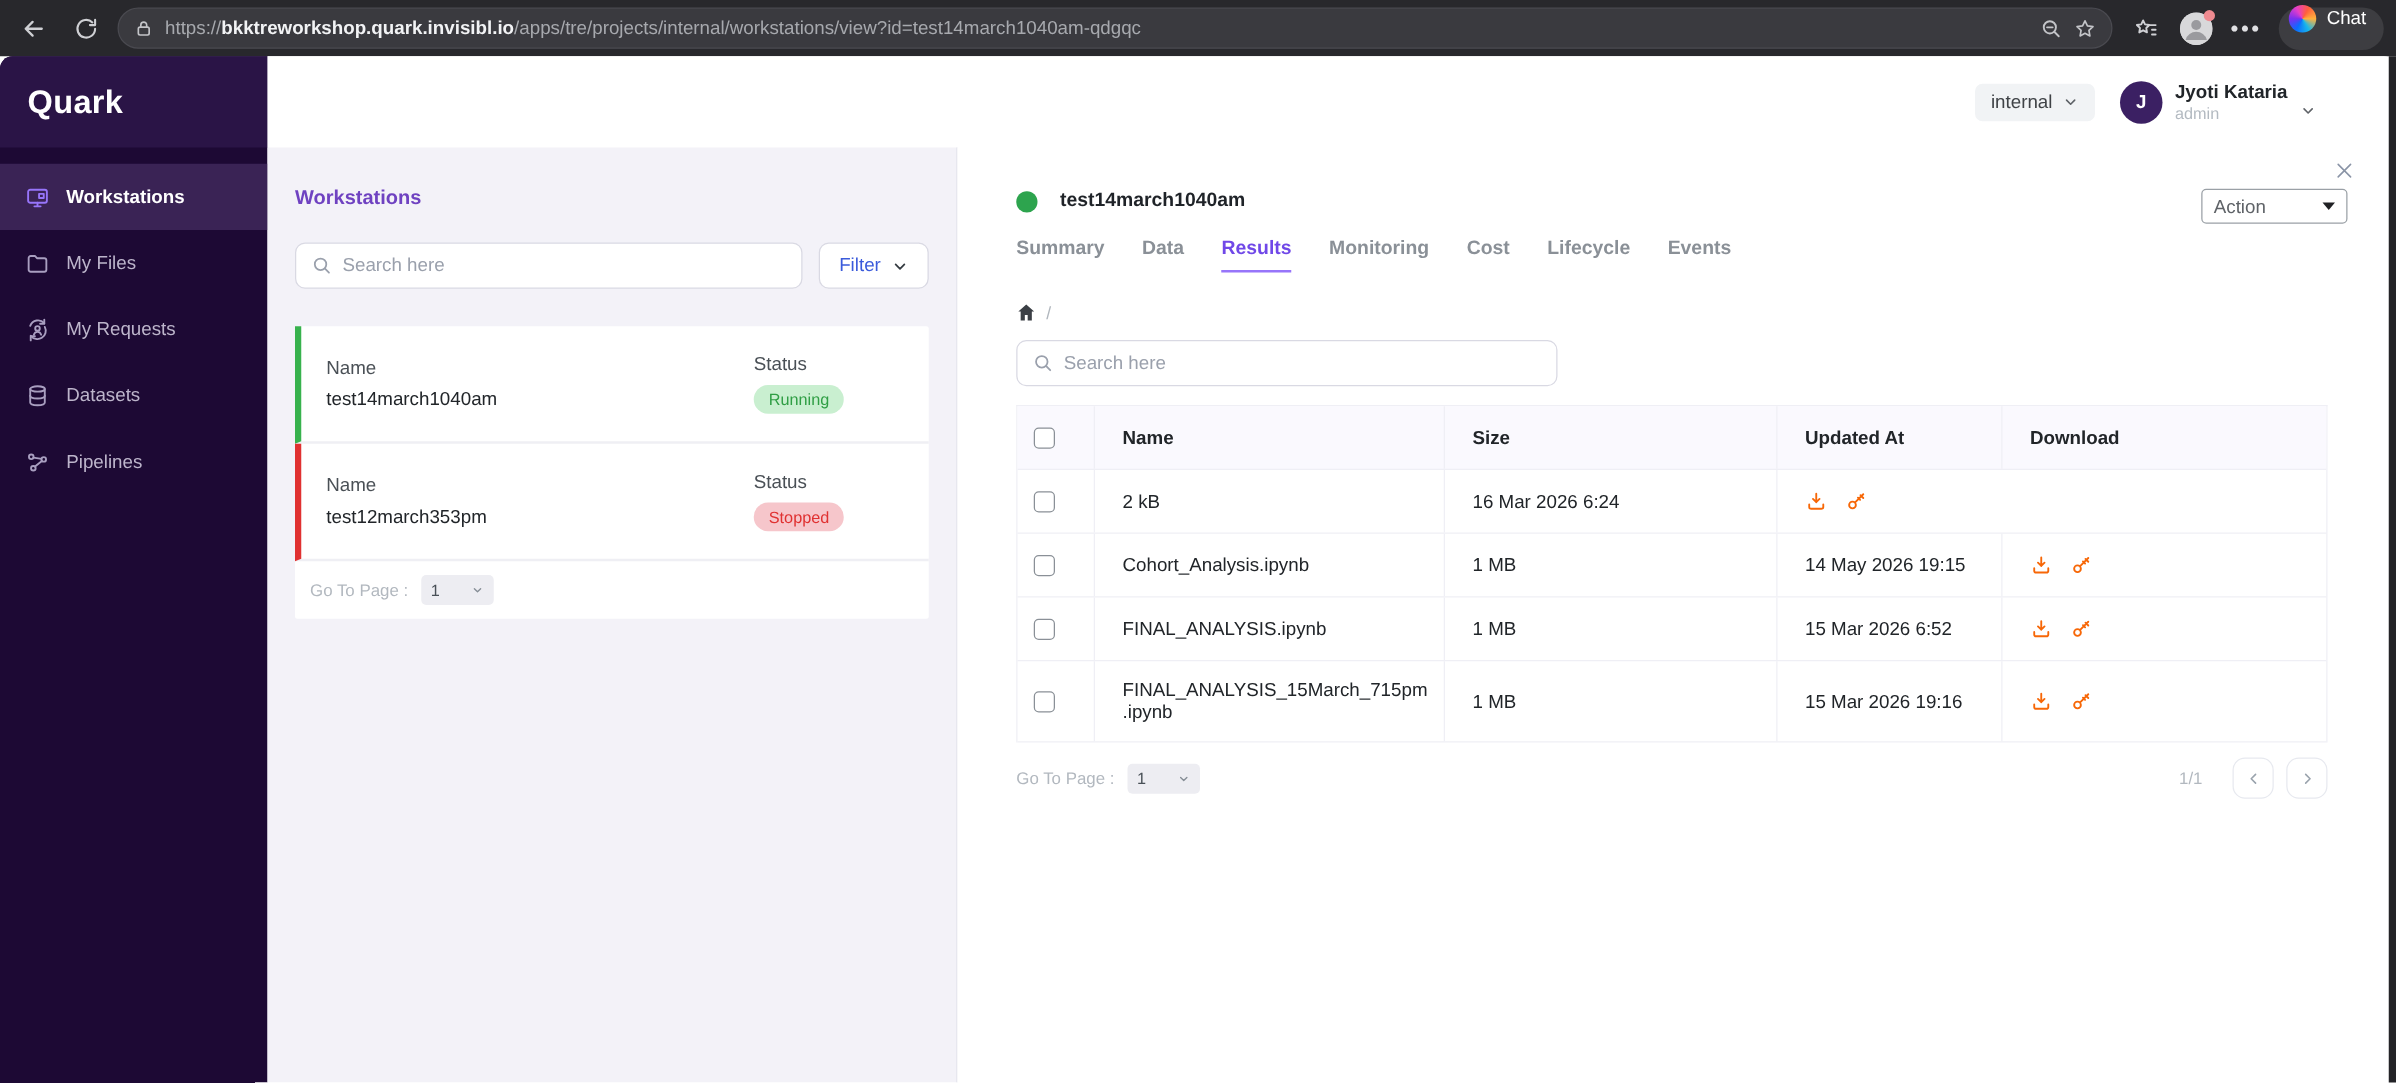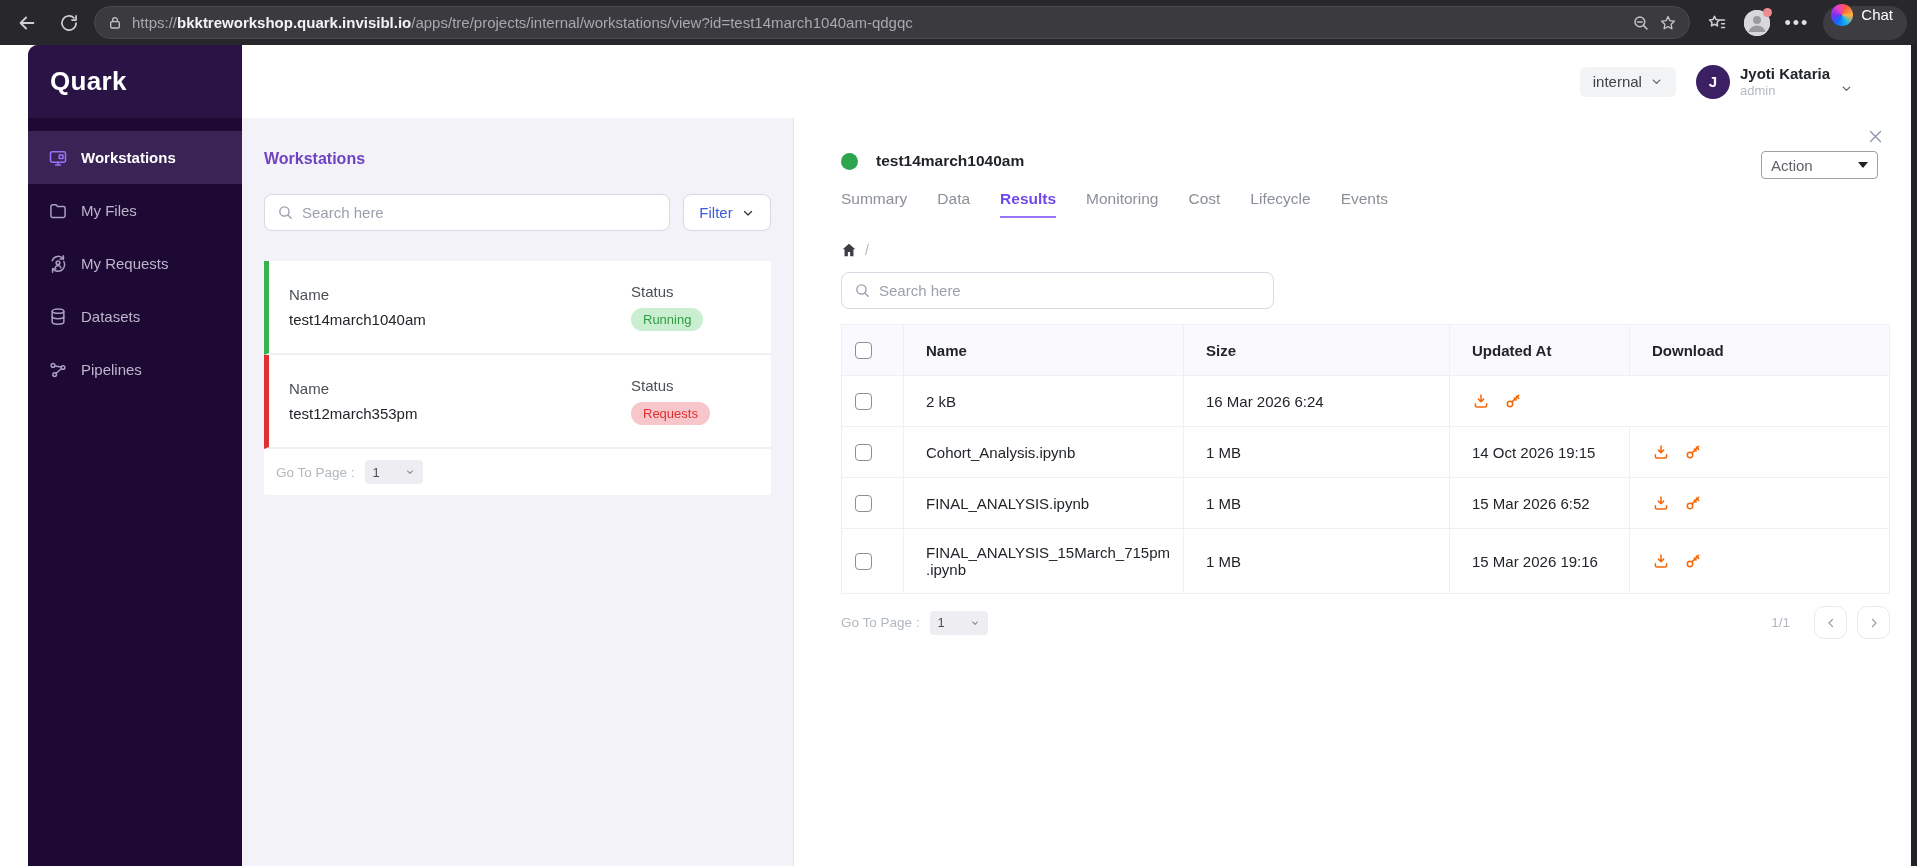--- a/index.html
+++ b/index.html
@@ -32,21 +32,21 @@
   .avatar-chrome .dot{position:absolute;right:-2px;top:-2px;width:9px;height:9px;
     border-radius:50%;background:#ef8a90;}
   .dots{color:#e0e0e3;font-size:18px;letter-spacing:2px;line-height:1;}
   .chat-pill{height:34px;background:#3d3d41;border-radius:17px;display:flex;align-items:center;
     gap:8px;padding:0 14px 16px 8px;color:#fff;font-size:15px;}
   .copilot-logo{width:22px;height:22px;border-radius:50%;
     background:conic-gradient(from 210deg,#0b6cff,#7a2ff0,#e63ec8,#ff5f3d,#ffb13d,#19b7ea,#0b6cff);}
   .right-edge{position:fixed;right:0;top:45px;width:6px;height:821px;background:#232327;z-index:50;}
 
   
-  .app{display:flex;height:821px;margin-left:28px;}
+  .app{display:flex;height:821px;}
   .sidebar{width:214px;background:var(--sidebar-bg);flex:0 0 auto;border-top-left-radius:10px;}
   .logo-box{height:73px;background:var(--sidebar-head);display:flex;align-items:center;
     padding:0 22px;border-top-left-radius:10px;}
   .logo{color:#fff;font-size:26px;font-weight:bold;letter-spacing:.3px;}
   .nav{padding-top:13px;}
   .nav-item{height:53px;display:flex;align-items:center;gap:13px;padding:0 20px;
     color:#bdb5cb;font-size:15px;cursor:pointer;}
   .nav-item .nicon{color:#a99fc0;}
   .nav-item.active{background:var(--sidebar-active);color:#fff;font-weight:bold;}
   .nav-item.active .nicon{color:#9775fa;}
@@ -101,21 +101,21 @@
   .close-x{position:absolute;top:10px;right:33px;color:#8a94a6;cursor:pointer;}
   .action-select{position:absolute;top:33px;right:39px;width:117px;height:28px;
     border:1px solid #9aa0a6;border-radius:4px;background:#fff;display:flex;align-items:center;
     justify-content:space-between;padding:0 9px;font-size:15px;color:#5f6368;cursor:pointer;}
   .tri-down{width:0;height:0;border-left:5px solid transparent;border-right:5px solid transparent;
     border-top:6px solid #202124;}
   .title-row{display:flex;align-items:center;gap:18px;padding-top:34px;}
   .status-dot{width:17px;height:17px;border-radius:50%;background:#2da44e;}
   .ws-title{font-size:15.5px;font-weight:bold;color:#1f2328;}
   .tabs{display:flex;gap:30px;margin-top:20px;}
-  .tab{font-size:15.5px;color:#8a9097;padding-bottom:8px;cursor:pointer;}
+  .tab{font-size:15.5px;color:#8a9097;padding-bottom:8px;cursor:pointer;font-weight:bold;}
   .tab.active{color:var(--accent);font-weight:bold;border-bottom:2px solid #9775fa;}
   .breadcrumb{display:flex;align-items:center;gap:8px;margin-top:24px;}
   .crumb-sep{color:#b0b6bd;font-size:14px;}
   .detail-search{margin-top:14px;width:433px;}
   .rtable{margin-top:15px;width:1049px;border:1px solid #efeff5;border-bottom:0;font-size:15px;}
   .trow{display:grid;grid-template-columns:62px 280px 266px 180px 1fr;border-bottom:1px solid #efeff5;}
   .trow.head{background:#faf9fe;font-weight:bold;color:#26282b;}
   .tcell{padding:15px 12px 15px 22px;border-right:1px solid #efeff5;display:flex;
     align-items:center;min-height:50px;color:#212529;overflow-wrap:anywhere;}
   .tcell:first-child{justify-content:flex-start;padding-left:13px;}
@@ -299,21 +299,21 @@
               <span class="status-pill running">Running</span>
             </div>
           </div>
           <div class="ws-card stopped">
             <div class="card-col">
               <div class="card-label">Name</div>
               <div class="card-value">test12march353pm</div>
             </div>
             <div class="card-col status-col">
               <div class="card-label">Status</div>
-              <span class="status-pill stopped">Requests</span>
+              <span class="status-pill stopped">Stopped</span>
             </div>
           </div>
           <div class="panel-footer">
             <span class="goto-label">Go To Page :</span>
             <span class="page-select">
               <span>1</span>
               <svg class="chev" width="10" height="10" viewBox="0 0 24 24" fill="none" stroke="currentColor" stroke-width="2.6" stroke-linecap="round" stroke-linejoin="round">
                   <path d="M6 9.5l6 6 6-6"></path>
                 </svg>
             </span>
@@ -393,21 +393,21 @@
                 </span>
             </div>
           </div>
 
           <div class="trow">
             <div class="tcell">
                 <span class="checkbox"></span>
               </div>
             <div class="tcell">Cohort_Analysis.ipynb</div>
             <div class="tcell">1 MB</div>
-            <div class="tcell">14 Oct 2026 19:15</div>
+            <div class="tcell">14 May 2026 19:15</div>
             <div class="tcell dl-cell">
               <span class="icon-btn">
                   <svg width="18" height="18" viewBox="0 0 24 24" fill="none" stroke="currentColor" stroke-width="2" stroke-linecap="round" stroke-linejoin="round">
                     <path d="M12 4v9M12 13l-3.5-3.5M12 13l3.5-3.5M4.5 15.5V18a2 2 0 0 0 2 2h11a2 2 0 0 0 2-2v-2.5"></path>
                   </svg>
                 </span>
               <span class="icon-btn">
                   <svg width="18" height="18" viewBox="0 0 24 24" fill="none" stroke="currentColor" stroke-width="2" stroke-linecap="round" stroke-linejoin="round">
                     <circle cx="8" cy="16" r="3.6"></circle>
                     <path d="M10.8 13.2L19.5 4.5M16.5 5.5l3 3M13.8 8.2l2.3 2.3"></path>

